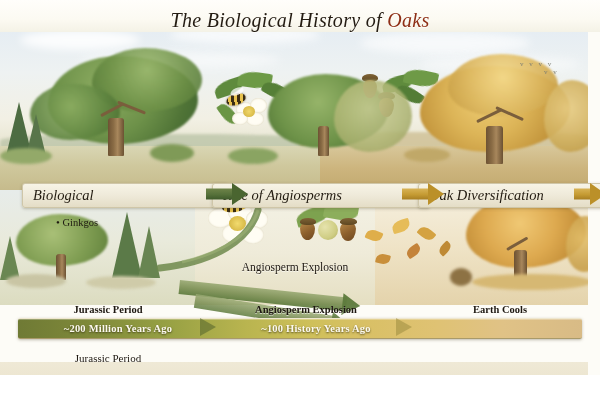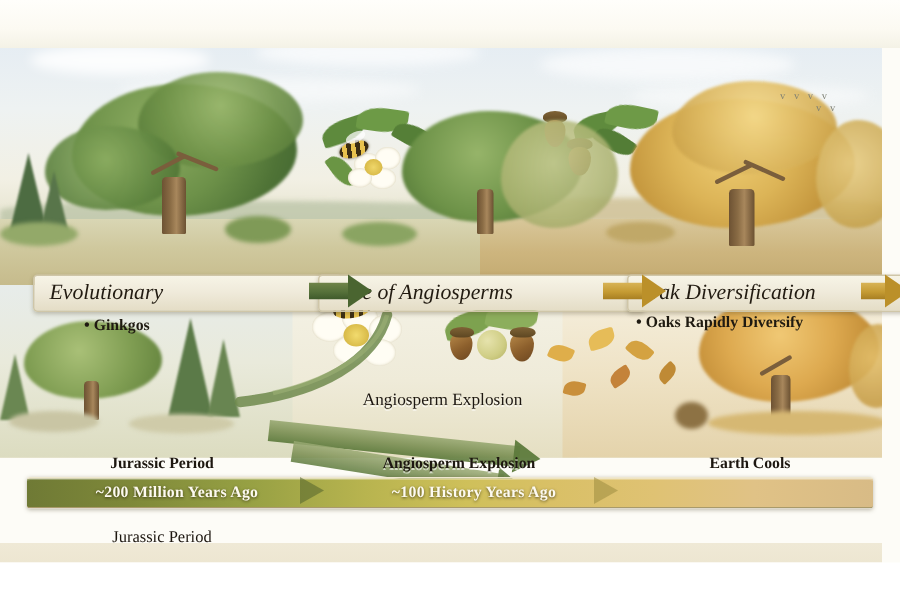--- a/index.html
+++ b/index.html
@@ -107,21 +107,21 @@
     border-radius:3px;
     box-shadow:0 1px 3px rgba(80,70,40,.30);
     display:flex;align-items:center;
     padding:0 10px;
     font-style:italic;
     color:#221b11;
   }
   .banner.big{font-size:14.5px;height:23px;}
   .bullets{
     position:absolute;z-index:21;
-    font-size:10.5px;color:#1f1a11;line-height:12px;font-weight:bold;
+    font-size:10.5px;color:#1f1a11;line-height:22px;
   }
   .bullets div{white-space:nowrap;}
   .bullets .dot{font-size:11px;}
 
   
   .arrow{position:absolute;z-index:22;}
   .arrow .shaft{position:absolute;left:0;top:50%;transform:translateY(-50%);height:11px;}
   .arrow .head{
     position:absolute;right:0;top:50%;transform:translateY(-50%);
     width:0;height:0;border-top:11px solid transparent;border-bottom:11px solid transparent;
@@ -341,21 +341,21 @@
     </div>
     <div class="arrow-flat" style="left:196px;top:272px;width:142px;transform:rotate(9deg);transform-origin:left center;opacity:.92;">
       <div class="shaft"></div>
       <div class="head"></div>
     </div>
 
     <div class="bottom-strip"></div>
   </div>
 
   <div class="banner big" style="left:22px;top:183px;width:184px;">
-    <span>Evolutionary</span>
+    <span>Biological</span>
   </div>
   <div class="bullets" style="left:56px;top:211px;">
     <div><span class="dot">•</span>
       <span>Ginkgos</span></div>
   </div>
 
   <div class="arrow green" style="left:206px;top:183px;width:42px;height:22px;">
     <div class="shaft" style="width:28px;"></div>
     <div class="head"></div>
   </div>
@@ -366,22 +366,20 @@
 
   <div class="arrow gold" style="left:402px;top:183px;width:42px;height:22px;">
     <div class="shaft" style="width:28px;"></div>
     <div class="head"></div>
   </div>
 
   <div class="banner big" style="left:418px;top:183px;width:164px;">
     <span>Oak Diversification</span>
   </div>
   <div class="bullets" style="left:424px;top:209px;">
-    <div><span class="dot">•</span>
-      <span>Oaks Rapidly Diversify</span></div>
   </div>
 
   <div class="arrow gold" style="left:574px;top:183px;width:32px;height:22px;">
     <div class="shaft" style="width:20px;"></div>
     <div class="head"></div>
   </div>
 
   <div class="tl-caption" style="left:18px;top:304px;width:180px;">Jurassic Period</div>
   <div class="tl-caption" style="left:212px;top:304px;width:188px;">Angiosperm Explosion</div>
   <div class="tl-caption" style="left:418px;top:304px;width:164px;">Earth Cools</div>
@@ -395,14 +393,17 @@
     </div>
   </div>
   <div class="tl-chevron" style="left:200px;top:318px;border-left:16px solid #52632b;"></div>
   <div class="tl-chevron" style="left:396px;top:318px;border-left:16px solid #9c8d3f;"></div>
 
   <div class="bottom-cap" style="left:18px;top:352px;width:180px;">Jurassic Period</div>
 
   <div class="foot-band"></div>
 
   <div class="title-band"></div>
+  <div class="title">
+    <span>The Biological History of </span><span class="accent">Oaks</span>
+  </div>
 
 </div>
 
 </body></html>

